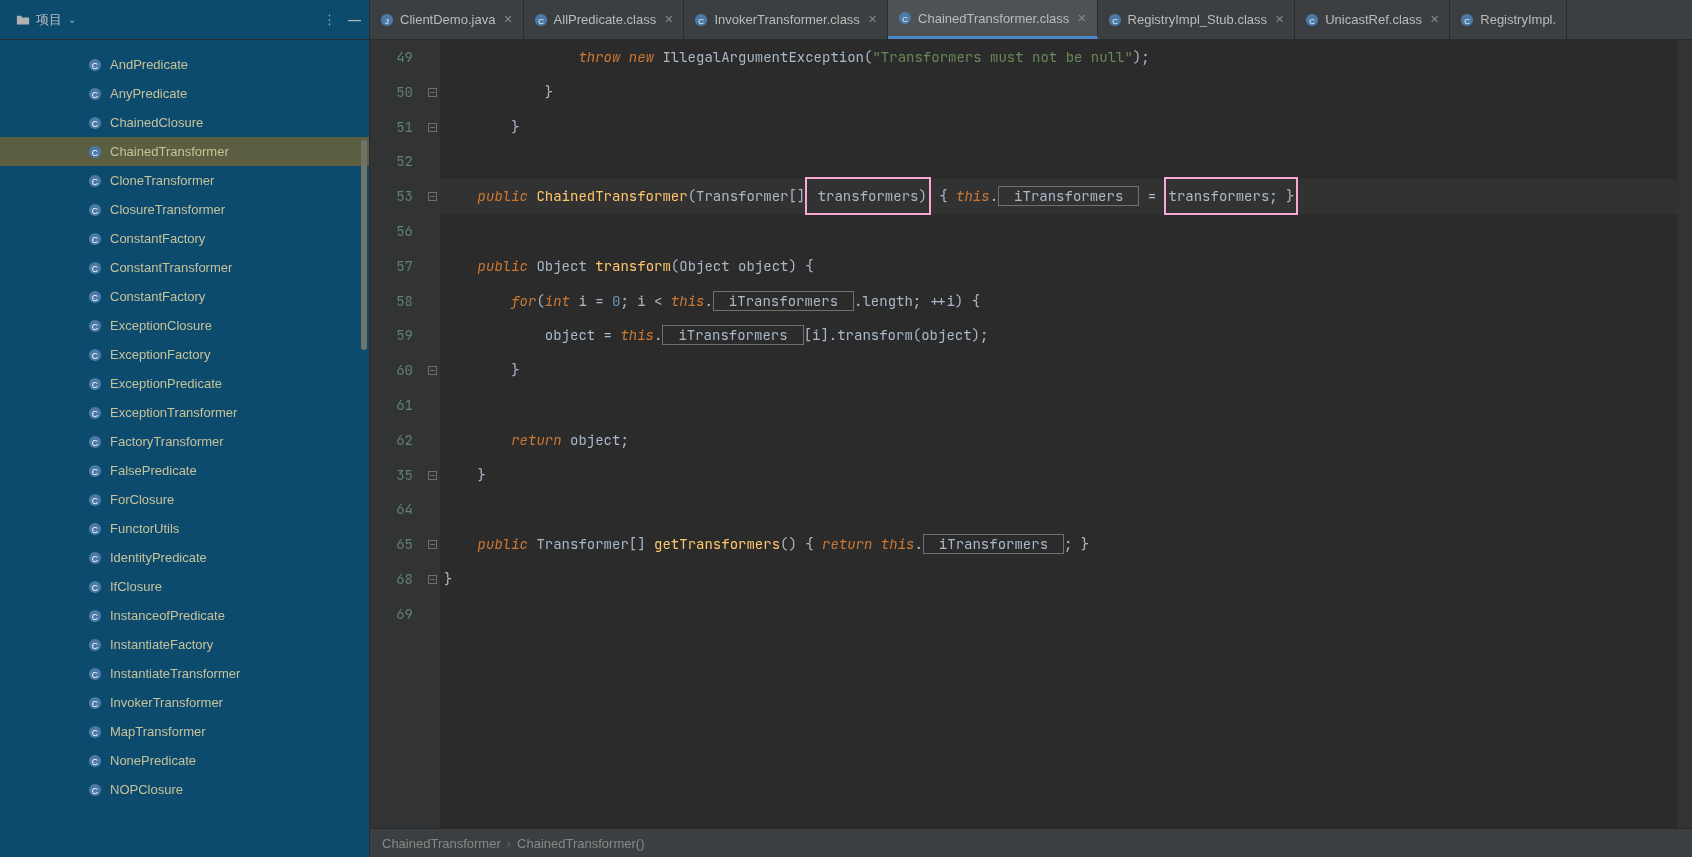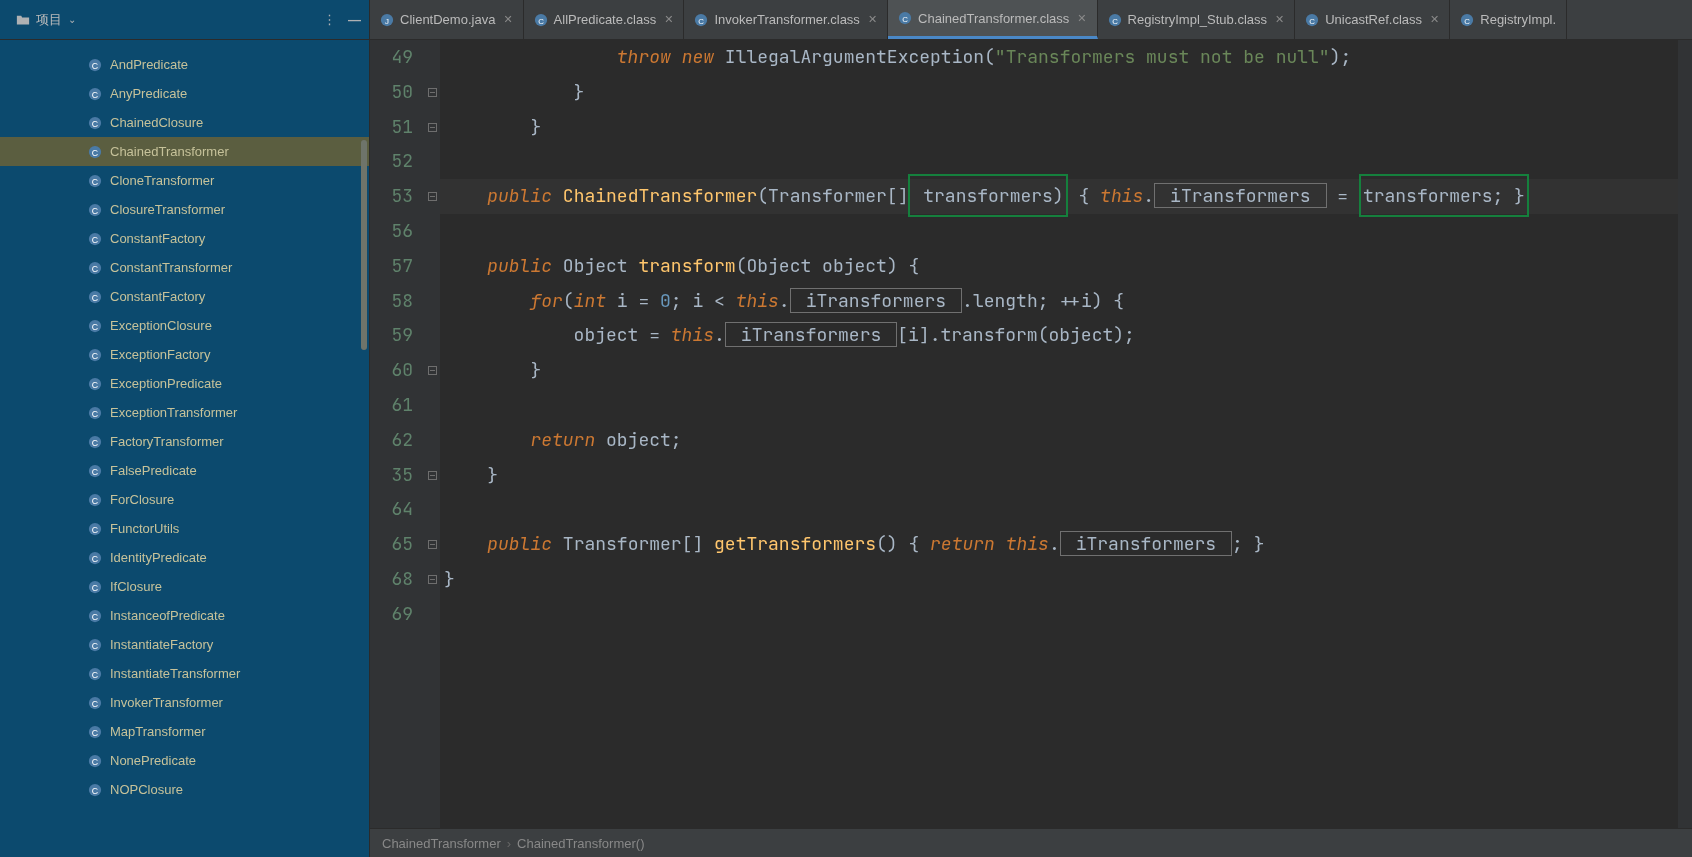--- a/index.html
+++ b/index.html
@@ -110,21 +110,21 @@
   display: flex;
   align-items: center;
   gap: 6px;
   height: 32px;
 }
 
 .code-area {
   flex: 1;
   display: flex;
   font-family: "JetBrains Mono", "Consolas", monospace;
-  font-size: 18px;
+  font-size: 14px;
   line-height: 34.8px;
   overflow: hidden;
   position: relative;
 }
 .gutter {
   width: 55px;
   background: #313335;
   color: #5f826b;
   text-align: right;
   padding-right: 12px;
@@ -153,21 +153,21 @@
 .code-line { height: 34.8px; padding-left: 4px; }
 .code-line.hl { background: #323232; }
 .kw { color: #cc7832; font-style: italic; }
 .str { color: #6a8759; }
 .num { color: #6897bb; }
 .id1 { color: #a9b7c6; }
 .type { color: #a9b7c6; }
 .method { color: #ffc66d; }
 .ital { font-style: italic; }
 .boxed { border: 1px solid #707070; padding: 0 15px; }
-.redbox { border: 2px solid #15803d; padding: 8px 2px; }
+.redbox { border: 2px solid #f9a8d4; padding: 8px 2px; }
 
 .breadcrumb {
   height: 29px;
   background: #3c3f41;
   border-top: 1px solid #2b2b2b;
   display: flex;
   align-items: center;
   padding: 0 12px;
   gap: 6px;
   color: #888;

